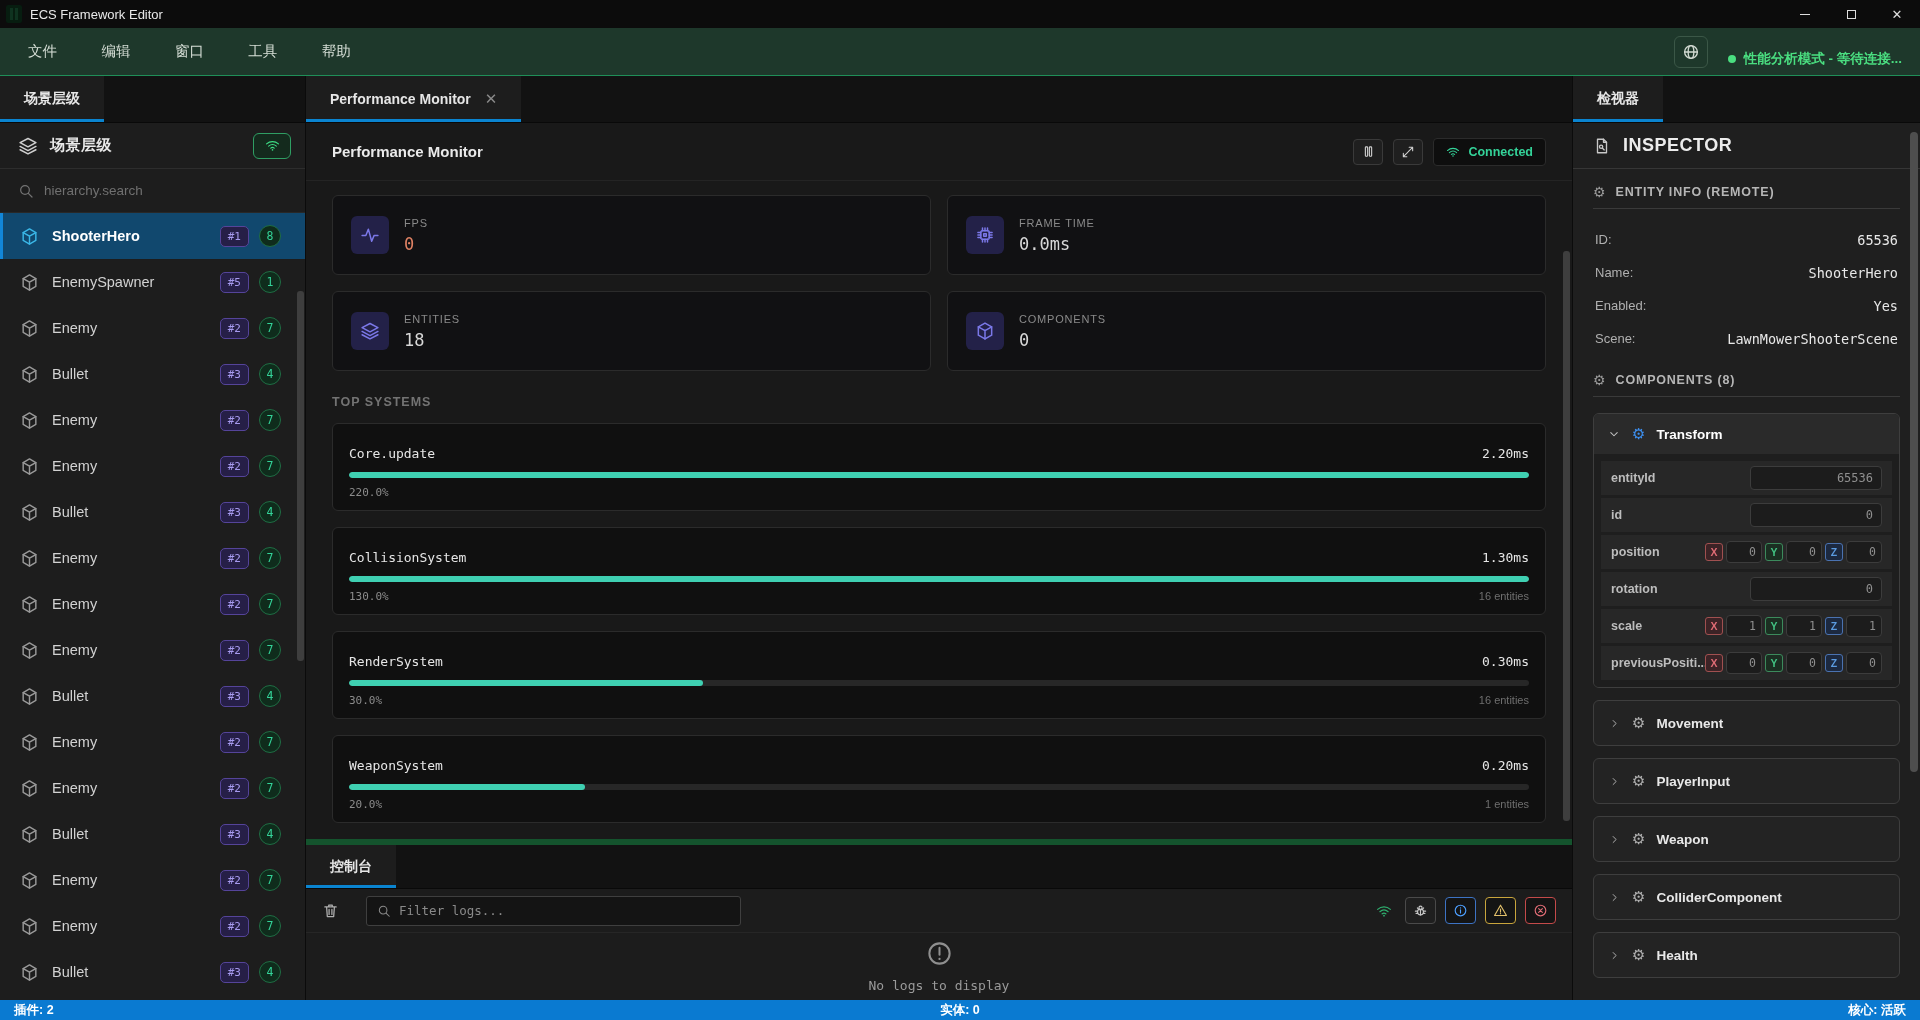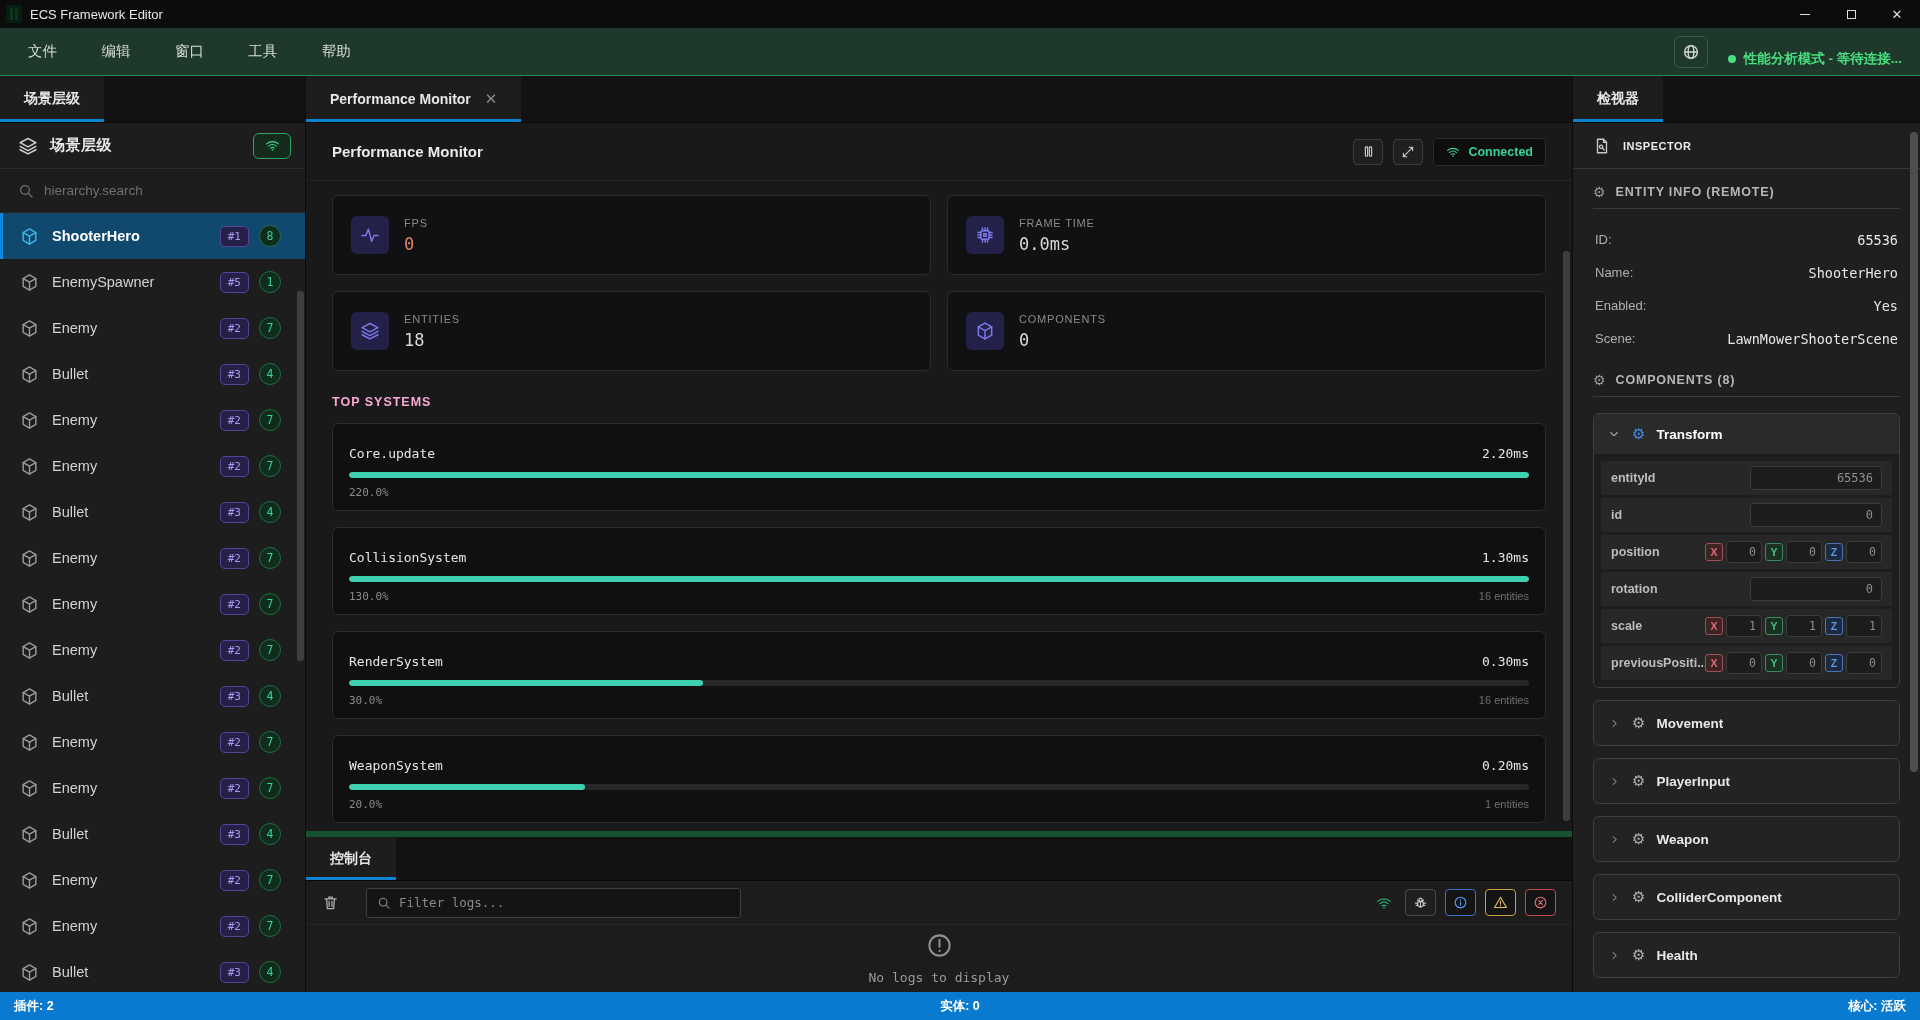--- a/index.html
+++ b/index.html
@@ -77,21 +77,21 @@
                display:flex; align-items:center; gap:8px; color:#34d399; font-size:12.5px; font-weight:700; }
   .center-content { flex:1; padding:14px 26px 0; overflow:hidden; }
   .metrics { display:grid; grid-template-columns:1fr 1fr; gap:16px; }
   .mcard { height:80px; background:#111113; border:1px solid #2b2b2b; border-radius:6px;
            display:flex; align-items:center; padding:0 18px; gap:15px; }
   .micon { width:38px; height:38px; border-radius:6px; background:#232148; color:#7b78e8;
            display:flex; align-items:center; justify-content:center; flex:none; }
   .mlabel { color:#8a8a8a; font-size:11px; letter-spacing:.8px; margin-bottom:5px; }
   .mvalue { color:#d8d8d8; font-size:17px; font-family:"DejaVu Sans Mono", monospace; }
   .mvalue.orange { color:#e08264; }
-  .topsys-label { margin:24px 0 14px; color:#f9a8d4; font-size:12.5px; font-weight:700; letter-spacing:1px; }
+  .topsys-label { margin:24px 0 14px; color:#737373; font-size:12.5px; font-weight:700; letter-spacing:1px; }
   .systems { display:flex; flex-direction:column; gap:16px; }
   .scard { background:#101010; border:1px solid #2b2b2b; border-radius:6px; padding:22px 16px 11px; }
   .srow1 { display:flex; justify-content:space-between; font-family:"DejaVu Sans Mono", monospace; font-size:13px; color:#e6e6e6; }
   .sbar { margin-top:11px; height:6px; border-radius:3px; background:#272727; overflow:hidden; }
   .sbar-fill { height:100%; border-radius:3px; background:#3fd0b2; }
   .srow2 { margin-top:8px; display:flex; justify-content:space-between; font-size:11px; }
   .spercent { color:#8c8c8c; font-family:"DejaVu Sans Mono", monospace; }
   .sentities { color:#6f6f6f; }
   .center .vscroll { top:175px; height:570px; right:2px; }
 
@@ -111,21 +111,21 @@
   .log-btn.bug { border:1px solid #4a4a4a; color:#c8c8c8; background:#1f1f1f; }
   .log-btn.info { border:1px solid #3d73c4; color:#4d9fff; }
   .log-btn.warn { border:1px solid #c9a53c; color:#e2c06b; }
   .log-btn.err  { border:1px solid #c44a4a; color:#e06c75; }
   .console-empty { flex:1; display:flex; flex-direction:column; align-items:center; justify-content:center; gap:11px; color:#8f8f8f; }
   .empty-text { font-family:"DejaVu Sans Mono", monospace; font-size:13px; color:#9a9a9a; }
 
   
   .right { width:347px; flex:none; background:#1f1f1f; display:flex; flex-direction:column; position:relative; }
   .insp-header { height:46px; display:flex; align-items:center; gap:12px; padding:0 20px; border-bottom:1px solid #363636; flex:none; }
-  .insp-header .ih-title { color:#ececec; font-size:11px; font-weight:700; letter-spacing:.5px; }
+  .insp-header .ih-title { color:#ececec; font-size:18px; font-weight:700; letter-spacing:.5px; }
   .insp-header .ih-icon { color:#c8c8c8; }
   .insp-body { flex:1; overflow:hidden; padding:16px 20px 0; }
   .section-h { display:flex; align-items:center; gap:10px; padding-bottom:9px; border-bottom:1px solid #3a3a3a; }
   .gear { font-family:"DejaVu Sans", sans-serif; color:#9a9a9a; font-size:14px; line-height:1; }
   .section-h .sec-title { color:#b6b6b6; font-size:12.5px; font-weight:700; letter-spacing:.8px; }
   .fields { padding:14px 2px 4px; }
   .field { height:33px; display:flex; align-items:center; justify-content:space-between; }
   .f-label { color:#b0b0b0; font-size:13px; }
   .f-value { color:#e8e8e8; font-size:13.5px; font-family:"DejaVu Sans Mono", monospace; }
   .comp-section { margin-top:14px; }
@@ -149,21 +149,21 @@
   .v-input { width:36px; height:22px; background:#1c1c1c; border:1px solid #3c3c3c; border-radius:4px;
              color:#8f8f8f; font-family:"DejaVu Sans Mono", monospace; font-size:11.5px; text-align:right; padding-right:5px; outline:none; }
   .ccard { margin-top:12px; height:46px; border:1px solid #3e3e3e; border-radius:6px; background:#232323;
            display:flex; align-items:center; gap:11px; padding:0 14px; }
   .ccard .chev { color:#b0b0b0; }
   .ccard .gear { color:#b0b0b0; font-size:15px; }
   .ccard .cname { color:#e8e8e8; font-size:13.5px; font-weight:700; }
   .right .vscroll { top:56px; height:640px; right:2px; width:8px; background:#4e4e4e; border-radius:4px; }
 
   
-  .statusbar { height:28px; flex:none; background:#0a7ad1; display:grid; grid-template-columns:1fr auto 1fr;
+  .statusbar { height:20px; flex:none; background:#0a7ad1; display:grid; grid-template-columns:1fr auto 1fr;
                align-items:center; color:#ffffff; font-size:12.5px; font-weight:700; }
   .sb-left { padding-left:14px; justify-self:start; }
   .sb-center { justify-self:center; }
   .sb-right { padding-right:14px; justify-self:end; }
 </style>
 </head>
 <body>
 
 <div class="window">
 

